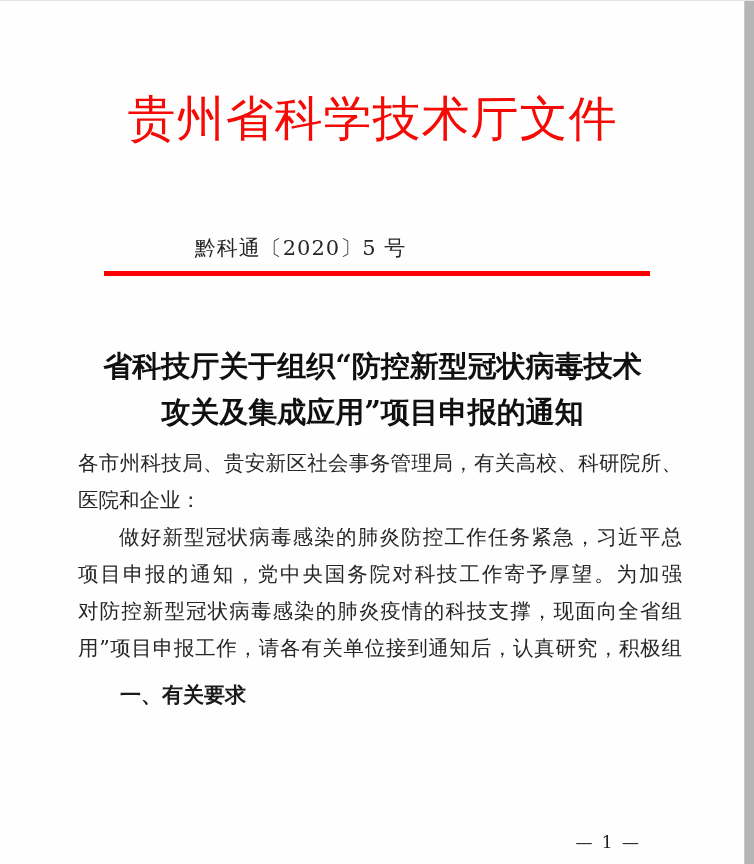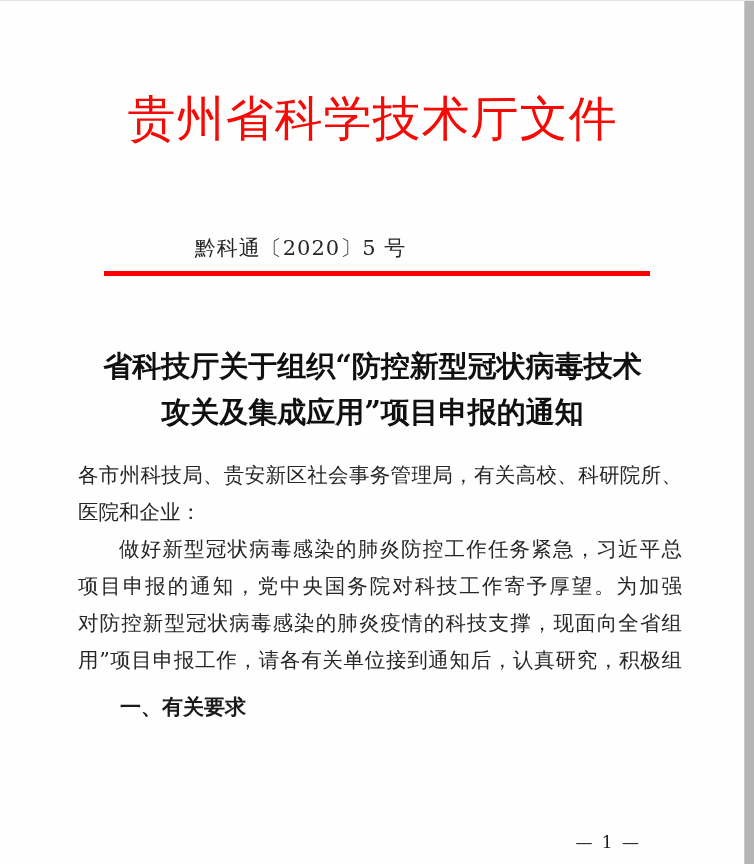--- a/index.html
+++ b/index.html
@@ -28,21 +28,21 @@
   .red-rule {
     position:absolute; top:270px; left:104px; width:546px; height:5px;
     background:#fe0000;
   }
   .doc-title {
     position:absolute; top:330px; left:0; width:745px;
     text-align:center; font-weight:bold; color:#101010;
     font-size:29px; line-height:46px;margin-top:12px;
   }
   .body-block {
-    position:absolute; top:456px; left:78px; width:604px;
+    position:absolute; top:444px; left:78px; width:604px;
     font-size:20.5px; line-height:37px; color:#262626;
   }
   .line { width:100%; }
   .just { text-align:justify; text-align-last:justify; }
   .indent { padding-left:41px; box-sizing:border-box; }
   .section-heading {
     font-family:"DejaVu Sans","Liberation Sans",sans-serif;
     font-weight:bold; color:#1a1a1a; font-size:21px;
     padding-left:42px;
     margin-top:10px;

